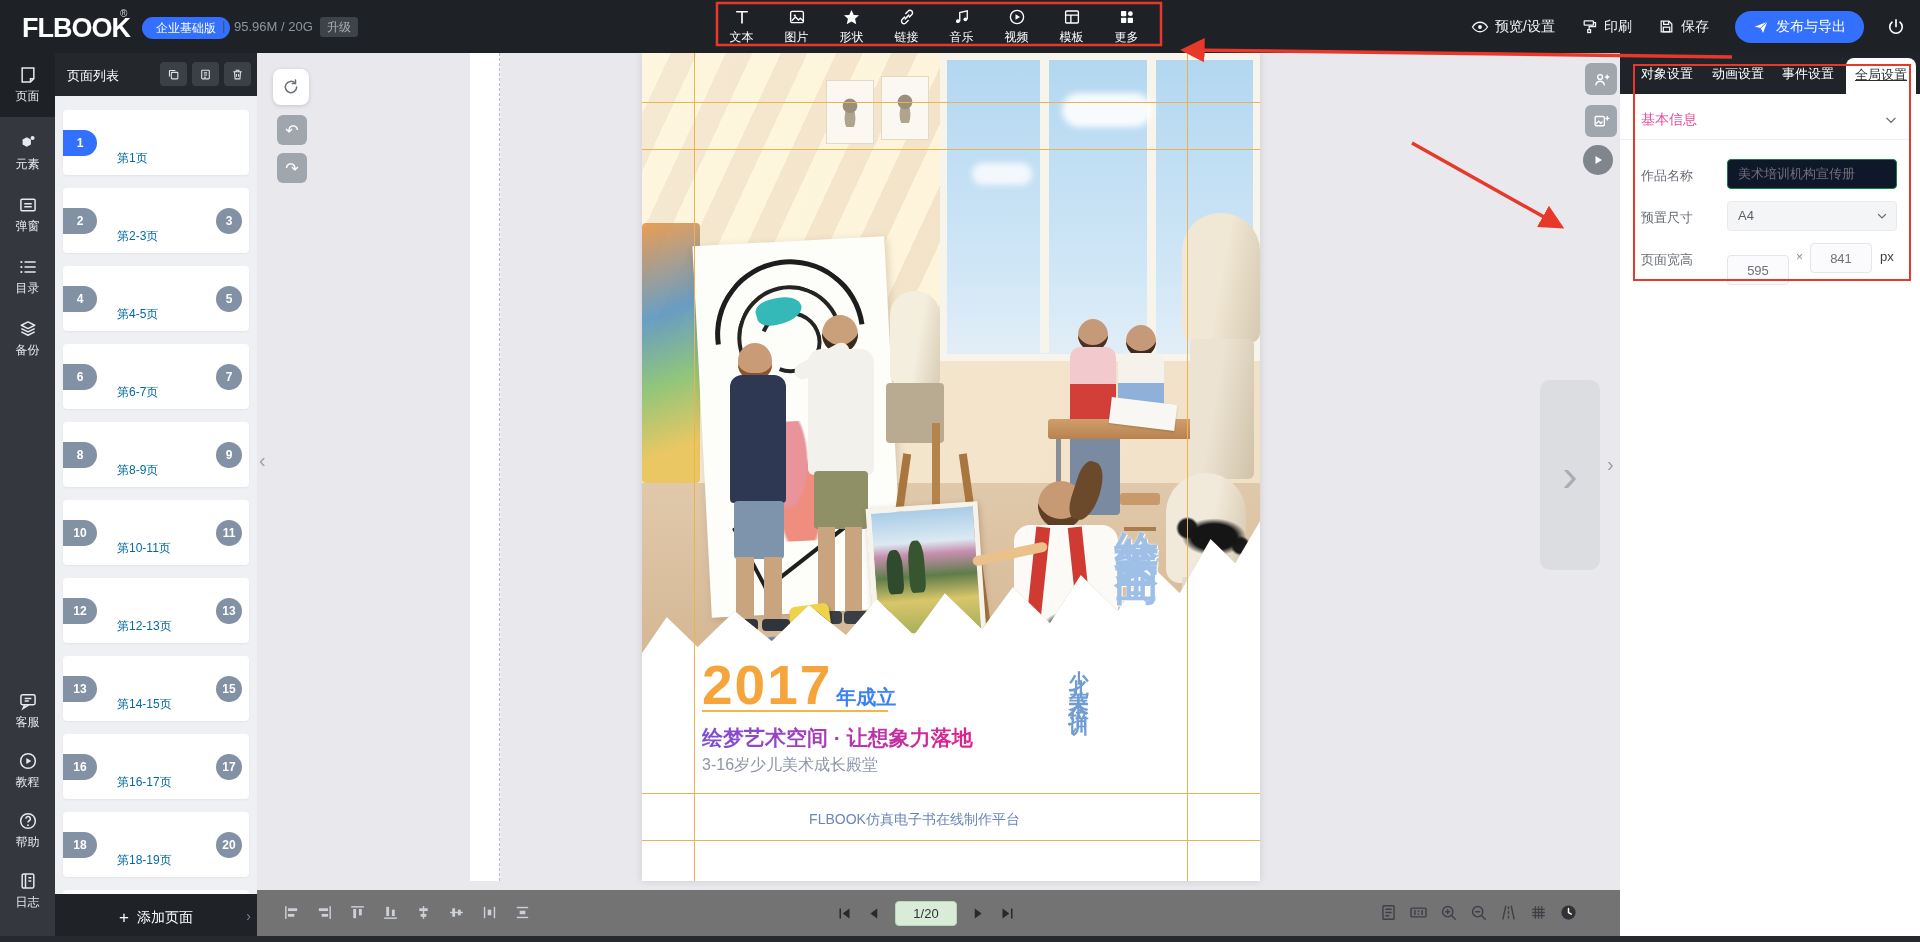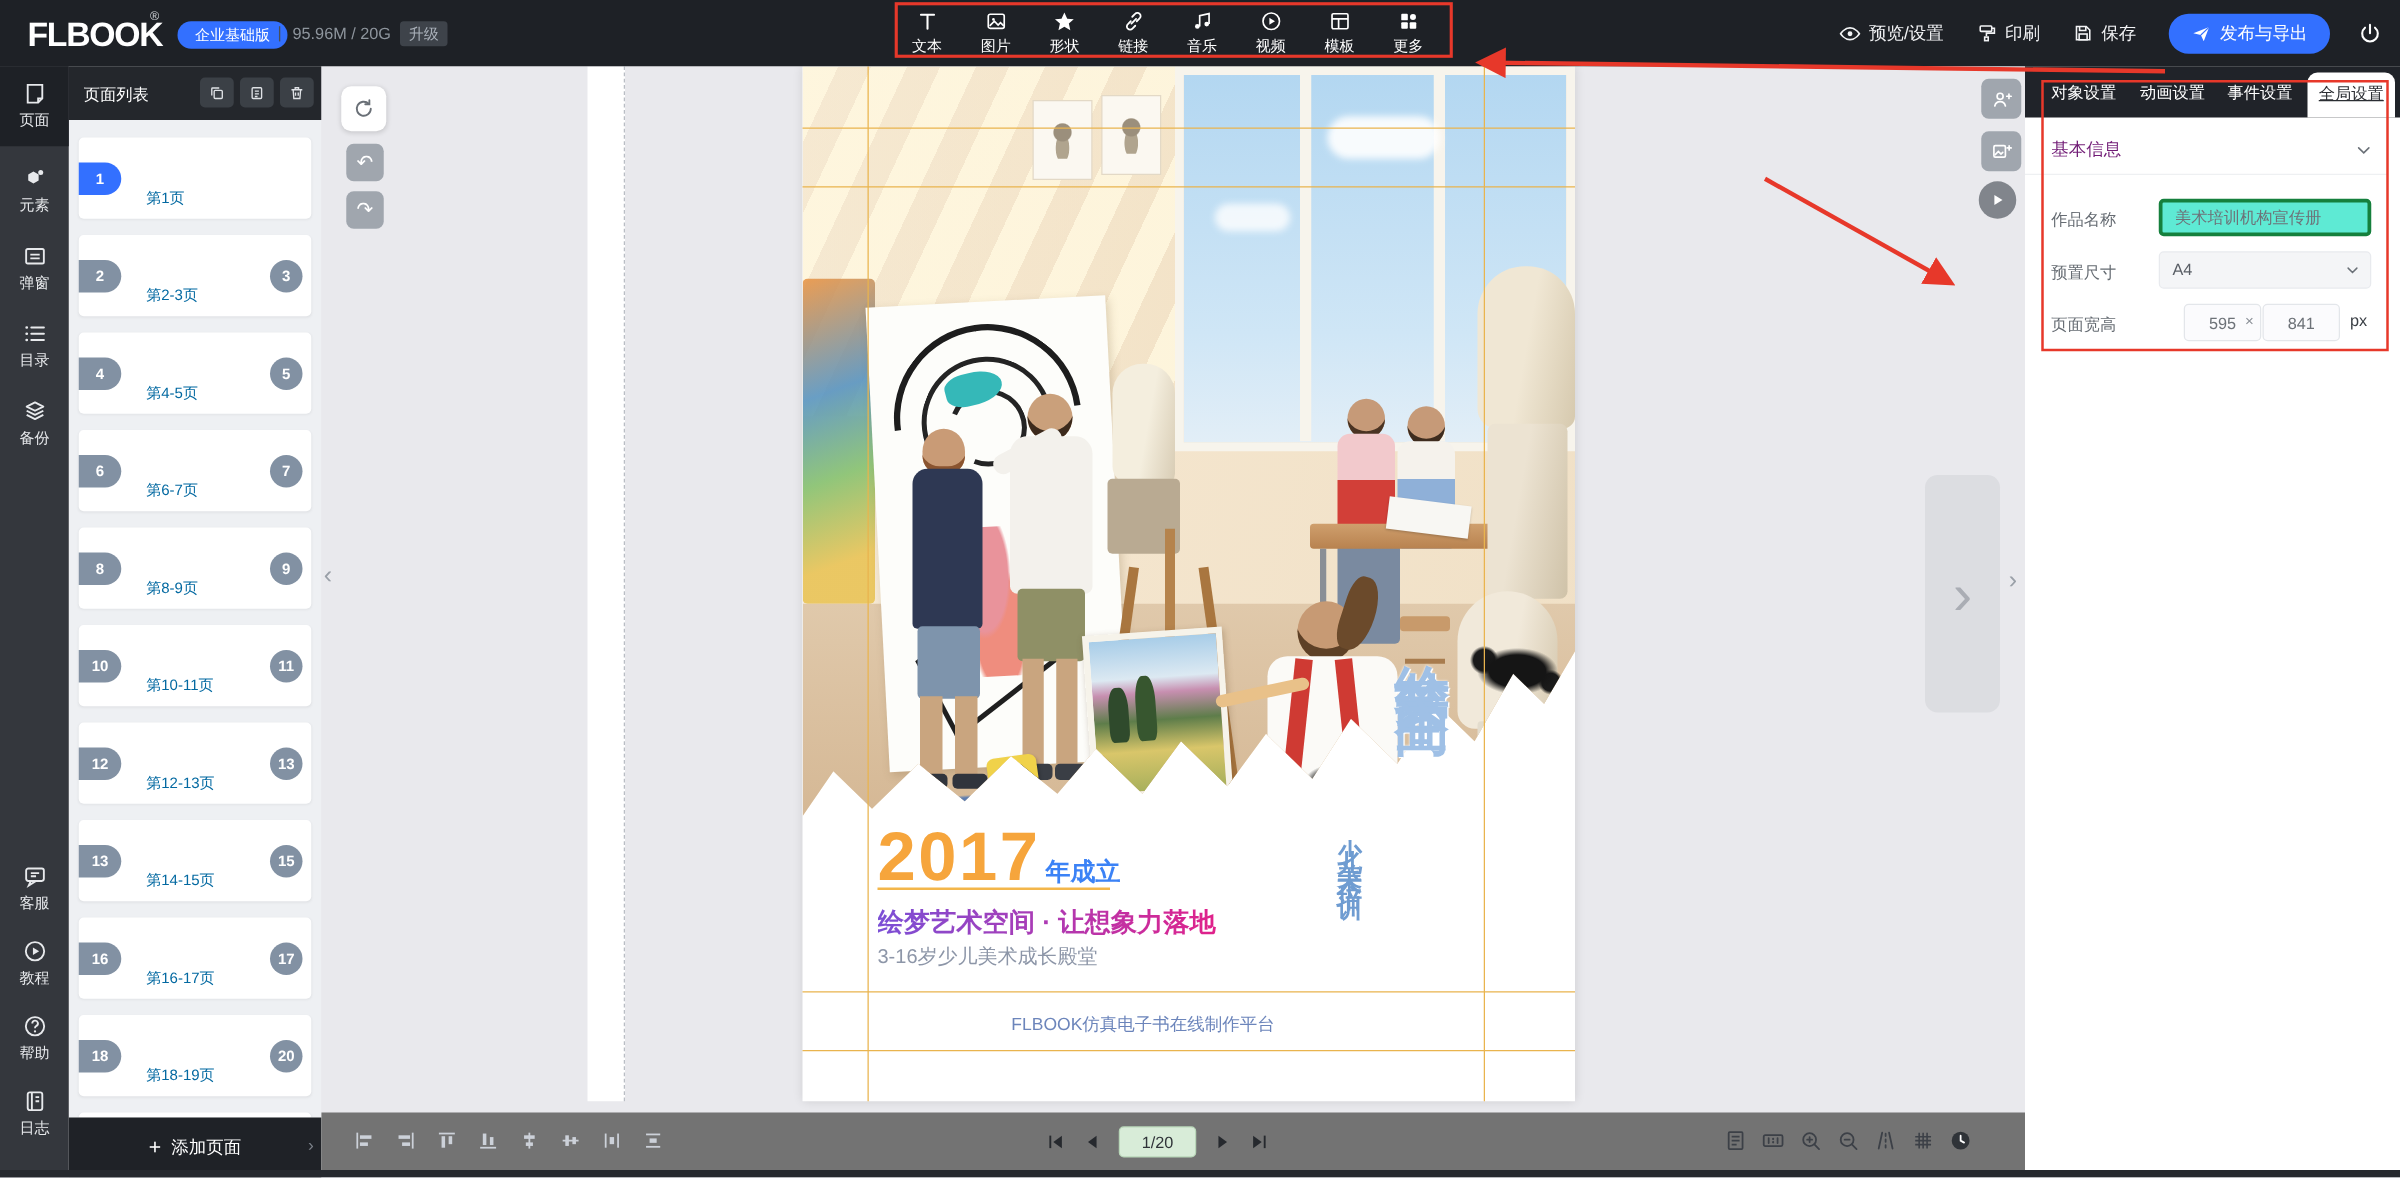--- a/index.html
+++ b/index.html
@@ -80,25 +80,25 @@
   .pg-btn { color:#26292e; cursor:pointer; display:flex; align-items:center; }
   .pg-box { width:62px; height:25px; background:#d8ecd8; border:1px solid #b9d7b9; border-radius:4px; font-size:13px; color:#2f3338; text-align:center; line-height:23px; cursor:text; }
   .view-ico { position:absolute; top:13px; color:#3c4047; cursor:pointer; }
   .bottom-strip { position:absolute; left:0; top:936px; width:1920px; height:6px; background:#26292e; z-index:45; }
 
   
   .settings { position:absolute; left:1620px; top:53px; width:300px; height:883px; background:#fff; z-index:25; }
   .tabstrip { position:absolute; left:0; top:0; width:300px; height:41px; background:#202329; }
   .tab { position:absolute; top:0; height:41px; line-height:41px; color:#fff; font-size:13px; cursor:pointer; }
   .tab.active { background:#fff; color:#2b2e33; border-radius:8px 8px 0 0; top:5px; height:36px; line-height:34px; text-align:center;text-decoration:underline; }
-  .sec-title { position:absolute; left:21px; top:58px; font-size:14px; color:#701a75; }
+  .sec-title { position:absolute; left:21px; top:58px; font-size:14px; color:#ec4899; }
   .sec-chev { position:absolute; left:264px; top:60px; color:#6a7077; cursor:pointer; }
   .sec-div { position:absolute; left:0; top:86px; width:290px; height:1px; background:#eef0f2; }
   .fld-lab { position:absolute; left:21px; font-size:13px; color:#666c73; }
-  .fld-input { position:absolute; left:107px; width:170px; height:30px; border:3px solid #15803d; border-radius:4px; background:#5eead4; font-size:13px; color:#6d7278; padding:0 10px; font-family:inherit; }
+  .fld-input { position:absolute; left:107px; width:170px; height:30px; border:1px solid #15803d; border-radius:4px; background:#0f172a; font-size:13px; color:#6d7278; padding:0 10px; font-family:inherit; }
   .fld-select { position:absolute; left:107px; width:170px; height:30px; border:1px solid #e8eaee; border-radius:4px; background:#f4f5f7; font-size:13px; color:#5a5f66; line-height:28px; padding:0 10px; cursor:pointer; }
   .num-input { position:absolute; width:62px; height:30px; border:1px solid #e3e6ea; border-radius:4px; background:#fbfbfd; font-size:13px; color:#6d7278; text-align:center; font-family:inherit; }
 
   
   .anno { position:absolute; left:0; top:0; width:1920px; height:942px; z-index:60; pointer-events:none; }
 </style>
 </head>
 <body>
 
 <div class="header">
@@ -702,21 +702,21 @@
   <div class="fld-select" style="top:148px">
     <span>A4</span>
     <span style="position:absolute;right:8px;top:8px;color:#6a7077;">
         <svg width="12" height="12" viewBox="0 0 24 24" fill="none" stroke="currentColor" stroke-width="2.4" stroke-linecap="round">
           <path d="M5 9l7 7 7-7"></path>
         </svg>
       </span>
   </div>
 
   <div class="fld-lab" style="top:198px">页面宽高</div>
-  <input class="num-input" style="left: 107px; top: 190px; margin-left: 20px;" value="595">
+  <input class="num-input" style="left: 107px; top: 202px;" value="595">
   <span class="abs" style="left:176px;top:197px;font-size:12px;color:#8a8f96;">×</span>
   <input class="num-input" style="left: 190px; top: 190px;" value="841">
   <span class="abs" style="left:260px;top:196px;font-size:13px;color:#3c4147;">px</span>
 </div>
 
 <svg class="anno" viewBox="0 0 1920 942">
   <defs>
     <marker id="arrow" viewBox="0 0 10 10" refX="8" refY="5" markerWidth="7" markerHeight="7" orient="auto-start-reverse">
       <path d="M0 0L10 5L0 10z" fill="#e7382a"></path>
     </marker>

